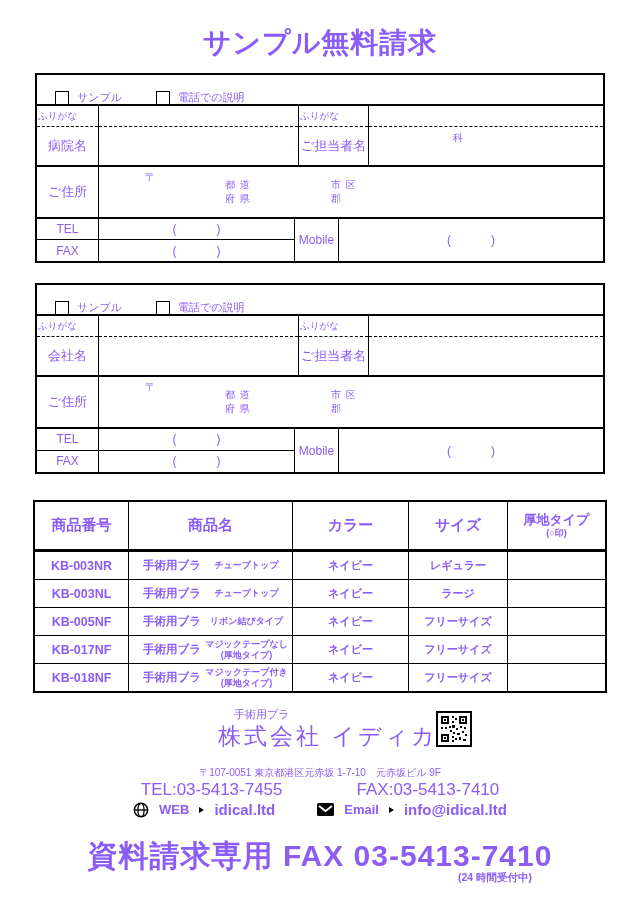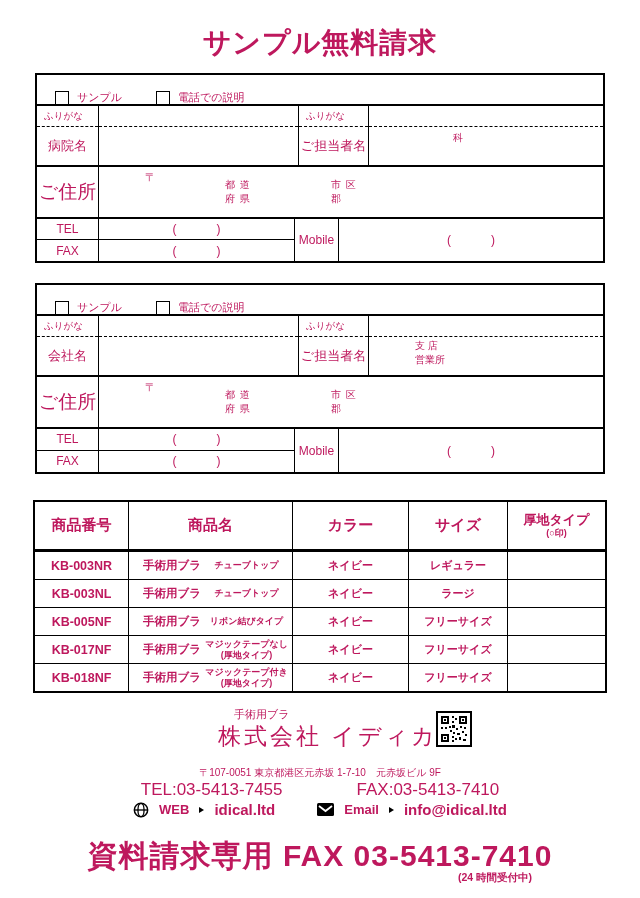--- a/index.html
+++ b/index.html
@@ -1,40 +1,40 @@
 <!DOCTYPE html>
 <html><head>
 <meta charset="utf-8">
 <style>
   html,body{margin:0;padding:0;background:#fff;}
-  #page{position:relative;width:640px;height:898px;background:#fff;color:#be185d;
+  #page{position:relative;width:640px;height:898px;background:#fff;color:#8b5cf6;
         font-family:"Liberation Sans","DejaVu Sans",sans-serif;overflow:hidden;}
   .abs{position:absolute;}
   #title{top:24px;left:0;width:100%;text-align:center;font-size:28px;font-weight:800;letter-spacing:1px;}
 
   
   .formbox{border:2px solid #000;box-sizing:border-box;background:#fff;display:flex;flex-direction:column;}
   .cbrow{height:29px;border-bottom:2px solid #000;display:flex;align-items:center;padding-left:18px;gap:34px;flex:none;}
   .cbgroup{display:flex;align-items:center;gap:8px;margin-top:16px;}
   .checkbox{width:14px;height:14px;border:1.6px solid #000;background:#fff;box-sizing:border-box;}
   .cblabel{font-size:11px;}
 
   .namerow{height:59px;border-bottom:2px solid #000;display:grid;grid-template-columns:62px 200px 70px 1fr;flex:none;}
   .ncol{display:flex;flex-direction:column;box-sizing:border-box;}
   .br{border-right:1.5px solid #000;}
   .ncol .top{height:21px;border-bottom:1px dashed #000;display:flex;align-items:center;box-sizing:border-box;}
   .ncol .bot{flex:1;display:flex;align-items:center;position:relative;}
-  .furilabel{font-size:9.5px;padding-left:7px;}
+  .furilabel{font-size:9.5px;padding-left:1px;}
   .mainlabel{width:100%;text-align:center;font-size:13px;}
   .suffix{position:absolute;font-size:10px;}
   .suffix.dept{left:84px;top:4px;}
   .suffix.branch{left:46px;top:2px;line-height:1.35;text-align:left;}
 
   .addrrow{height:50px;border-bottom:2px solid #000;display:grid;grid-template-columns:62px 1fr;flex:none;}
-  .addrlbl{display:flex;align-items:center;justify-content:center;font-size:19px;box-sizing:border-box;}
+  .addrlbl{display:flex;align-items:center;justify-content:center;font-size:13px;box-sizing:border-box;}
   .addrval{position:relative;}
   .postal{position:absolute;left:46px;top:3px;font-size:11px;}
   .pref{position:absolute;left:126px;top:50%;transform:translateY(-50%);font-size:10px;line-height:1.4;text-align:center;letter-spacing:1px;}
   .city{position:absolute;left:232px;top:50%;transform:translateY(-50%);font-size:10px;line-height:1.4;letter-spacing:1px;}
 
   .telgrid{flex:1;display:grid;grid-template-columns:62px 196px 44px 1fr;grid-template-rows:1fr 1fr;}
   .tcell{display:flex;align-items:center;justify-content:center;box-sizing:border-box;font-size:12px;}
   .bb{border-bottom:1.5px solid #000;}
   .parens{white-space:pre;font-size:12px;}
   .span2{grid-row:1/3;}
@@ -166,23 +166,20 @@
       <div class="ncol br">
         <div class="top">
             <span class="furilabel">ふりがな</span>
           </div>
         <div class="bot">
             <span class="mainlabel">ご担当者名</span>
           </div>
       </div>
       <div class="ncol">
         <div class="top"></div>
-        <div class="bot">
-          <span class="suffix branch"><span>支 店</span><br><span>営業所</span></span>
-        </div>
       </div>
     </div>
 
     <div class="addrrow">
       <div class="addrlbl br">ご住所</div>
       <div class="addrval">
         <span class="postal">〒</span>
         <span class="pref"><span>都 道</span><br><span>府 県</span></span>
         <span class="city"><span>市 区</span><br><span>郡</span></span>
       </div>

